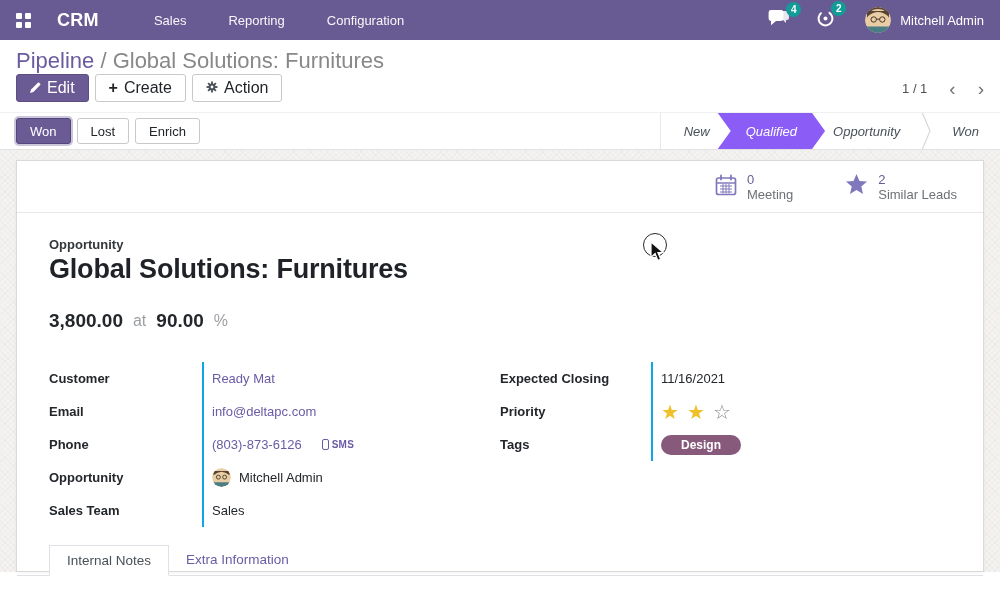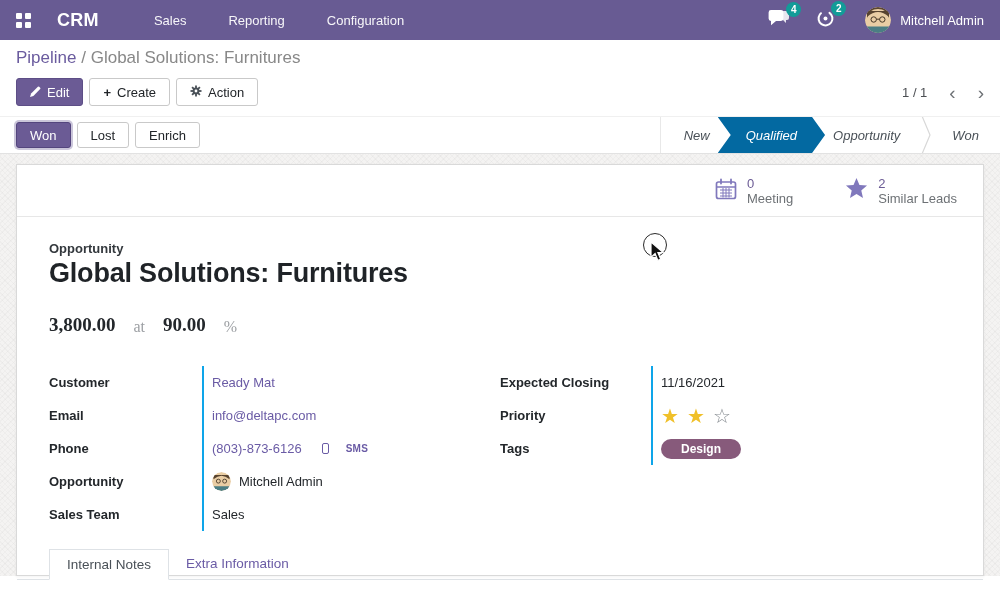--- a/index.html
+++ b/index.html
@@ -14,70 +14,70 @@
   .nav-menus { display:flex; margin-left:34px; gap:0; }
   .nav-menu { font-size:13px; padding:0 21px; cursor:pointer; opacity:.95; }
   .nav-right { margin-left:auto; display:flex; align-items:center; }
   .nav-icon-wrap { position:relative; margin-left:26px; cursor:pointer; display:flex; align-items:center; }
   .nav-badge { position:absolute; top:-8px; right:-11px; background:#129c98; color:#fff; font-size:10px; font-weight:bold; min-width:15px; height:15px; line-height:15px; border-radius:8px; text-align:center; padding:0 3px; }
   .nav-avatar { margin-left:30px; width:26px; height:26px; border-radius:50%; overflow:hidden; flex:0 0 auto; cursor:pointer; }
   .nav-user { font-size:13px; margin-left:9px; cursor:pointer; }
 
   
   .control-panel { background:#fff; padding:8px 16px 10px; }
-  .breadcrumb { font-size:17px; margin-bottom:10px; }
+  .breadcrumb { font-size:22px; }
   .breadcrumb .bc-parent { color:#6a5b9e; cursor:pointer; }
   .breadcrumb .bc-sep, .breadcrumb .bc-current { color:#888; }
   .cp-buttons { display:flex; align-items:center; }
-  .btn { height:28px; display:inline-flex; align-items:center; gap:6px; font-size:13px; padding:0 13px; border-radius:3px; border:1px solid #c9c9c9; background:#fff; color:#212529; cursor:pointer; font-family:inherit; }
+  .btn { height:28px; display:inline-flex; align-items:center; gap:6px; font-size:16px; padding:0 13px; border-radius:3px; border:1px solid #c9c9c9; background:#fff; color:#212529; cursor:pointer; font-family:inherit; }
   .btn-primary { background:#6b5b95; border-color:#5d4e86; color:#fff; }
   .btn + .btn { margin-left:6px; }
   .btn-action { margin-left:158px; }
   .pager { margin-left:auto; display:flex; align-items:center; font-size:13px; color:#4c4f53; }
   .pager-arrows { display:flex; margin-left:22px; gap:22px; }
   .pager-arrow { font-size:19px; color:#6d7175; cursor:pointer; line-height:1; }
 
   
   .statusbar { height:38px; background:#fff; border-top:1px solid #f0f0f0; border-bottom:1px solid #e2e2e2; display:flex; align-items:center; padding-left:16px; overflow:hidden; }
   .sb-buttons { display:flex; gap:6px; }
   .sb-btn { height:26px; padding:0 13px; font-size:13px; border-radius:3px; border:1px solid #c9c9c9; background:#fff; color:#212529; cursor:pointer; font-family:inherit; }
   .sb-btn.primary { background:#6b5b95; border-color:#54457e; color:#fff; box-shadow:0 0 0 2px rgba(107,91,149,.35); }
   .stages { margin-left:auto; display:flex; align-items:stretch; height:100%; border-left:1px solid #e8e8e8; padding-left:2px; }
   .stage { display:flex; align-items:center; padding:0 21px; font-size:13px; color:#495057; cursor:pointer; white-space:nowrap;font-style:italic; }
-  .stage.active { background:#0369a1; color:#fff; clip-path:polygon(0 0, calc(100% - 13px) 0, 100% 50%, calc(100% - 13px) 100%, 0 100%, 13px 50%); margin:0 -13px; z-index:2; padding:0 28px; }
+  .stage.active { background:#8b5cf6; color:#fff; clip-path:polygon(0 0, calc(100% - 13px) 0, 100% 50%, calc(100% - 13px) 100%, 0 100%, 13px 50%); margin:0 -13px; z-index:2; padding:0 28px; }
   .stage-sep { display:flex; align-items:center; }
 
   
   .content { height:422px; background:#f4f3f2;
     background-image:repeating-linear-gradient(45deg, rgba(0,0,0,.025) 0 1px, transparent 1px 4px),
                      repeating-linear-gradient(-45deg, rgba(0,0,0,.025) 0 1px, transparent 1px 4px);
     padding:10px 16px 0; }
   .sheet { background:#fff; border:1px solid #d9d9d9; box-shadow:0 1px 3px rgba(0,0,0,.05); height:100%; }
   .stat-row { height:52px; border-bottom:1px solid #e7e7e7; display:flex; justify-content:flex-end; align-items:center; gap:52px; padding-right:26px; }
   .stat-btn { display:flex; align-items:center; gap:10px; cursor:pointer; }
   .stat-text { display:flex; flex-direction:column; line-height:15px; font-size:13px; }
   .stat-value { color:#6b5b95; }
   .stat-label { color:#6d7175; }
 
   .sheet-body { padding:24px 32px 0; }
   .opp-type { font-size:13px; font-weight:bold; color:#33383d; }
   .opp-title { font-size:27px; font-weight:bold; color:#1f2327; margin-top:2px; letter-spacing:-.2px; }
-  .amount-line { margin-top:25px; display:flex; align-items:flex-end; gap:18px;font-family:Liberation Serif, serif; }
+  .amount-line { margin-top:25px; display:flex; align-items:center; gap:10px; }
   .amount { font-size:19px; font-weight:bold; color:#23272b; }
   .amount-at, .amount-pct { font-size:16px; color:#9c9fa3; }
   .probability { font-size:19px; font-weight:bold; color:#23272b; }
 
   .groups { display:flex; margin-top:30px; }
   .fgroup { width:50%; display:grid; align-content:start; }
   .fgroup.left  { grid-template-columns:155px 1fr; }
   .fgroup.right { grid-template-columns:153px 1fr;text-align:center; }
   .flabel { font-size:13px; font-weight:bold; color:#23272b; border-right:2px solid #0ea5e9; height:33px; display:flex; align-items:center; }
   .fvalue { font-size:13px; padding-left:8px; height:33px; display:flex; align-items:center; gap:8px; color:#23272b; }
   .fvalue a, .flink { color:#6a5ba5; text-decoration:none; cursor:pointer; }
-  .sms-badge { display:inline-flex; align-items:center; gap:17px; margin-left:12px; color:#6a5ba5; cursor:pointer; }
+  .sms-badge { display:inline-flex; align-items:center; gap:3px; margin-left:12px; color:#6a5ba5; cursor:pointer; }
   .phone-ico { width:7px; height:11px; border:1px solid #6a5ba5; border-radius:2px; display:inline-block; }
   .sms-txt { font-size:10px; font-weight:bold; letter-spacing:.3px; }
   .mini-avatar { width:19px; height:19px; border-radius:50%; overflow:hidden; flex:0 0 auto; }
   .star { font-size:20px; line-height:1; cursor:pointer; }
   .star.filled { color:#f0c02a; }
   .star.empty  { color:#8a8f94; }
   .tag-pill { display:inline-block; padding:3px 20px; border-radius:11px; color:#fff; font-size:12px; font-weight:bold; }
 
   .tabs { margin-top:18px; border-bottom:1px solid #dee2e6; display:flex; padding-left:32px; }
   .tab { font-size:13.5px; padding:7px 17px; cursor:pointer; }

